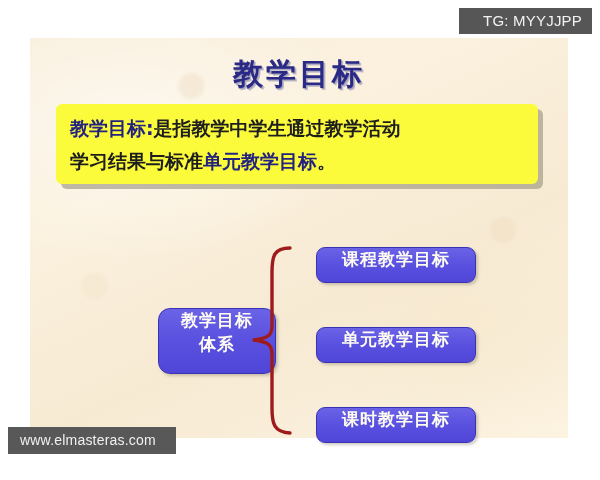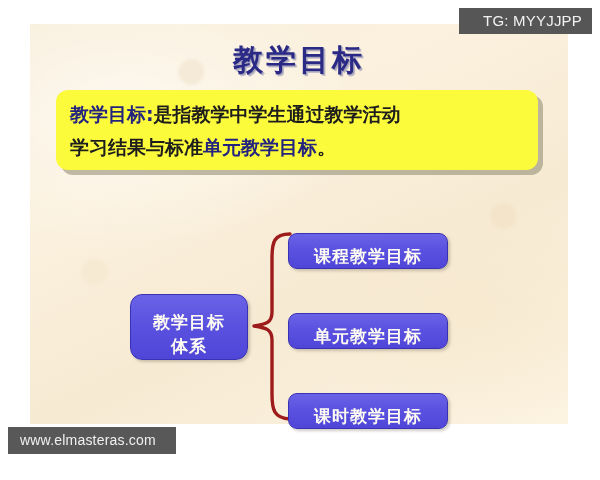--- a/index.html
+++ b/index.html
@@ -16,21 +16,21 @@
     position: relative;
     width: 600px;
     height: 480px;
     background: #ffffff;
   }
 
   
   #slide-canvas {
     position: absolute;
     left: 30px;
-    top: 24px;
+    top: 38px;
     width: 538px;
     height: 400px;
     background:
       radial-gradient(ellipse 70% 55% at 18% 22%, rgba(255,255,255,0.55) 0%, rgba(255,255,255,0) 62%),
       radial-gradient(ellipse 55% 45% at 82% 72%, rgba(246,232,205,0.65) 0%, rgba(246,232,205,0) 65%),
       linear-gradient(155deg, #f8eedb 0%, #fbf1de 30%, #f7ead3 62%, #fcf3e1 100%);
   }
   
   #paper-grain {
     position: absolute;
@@ -59,21 +59,21 @@
   }
 
   
   #definition-callout {
     position: absolute;
     left: 26px;
     top: 66px;
     width: 482px;
     height: 80px;
     background: #fbfb3c;
-    border-radius: 12px;
+    border-radius: 6px;
     box-shadow: 5px 5px 0 rgba(140,135,110,0.55);
     padding: 8px 14px 0 14px;
   }
   .def-line {
     font-family: "DejaVu Sans", "Liberation Sans", sans-serif;
     font-size: 19px;
     font-weight: bold;
     line-height: 33px;
     color: #1d1d1d;
     white-space: nowrap;
@@ -86,25 +86,26 @@
 
   .node-box {
     position: absolute;
     background: linear-gradient(180deg, #6a63e6 0%, #5a51e0 48%, #4f46d8 100%);
     border: 1px solid #3a32b4;
     border-radius: 9px;
     color: #fdfbf2;
     font-family: Liberation Sans, sans-serif;
     font-weight: bold;
     display: flex;
-    align-items: flex-end;
+    align-items: flex-start;
     justify-content: center;
     text-align: center;
     box-shadow: 2px 2px 3px rgba(120,110,90,0.35);
     letter-spacing: 1px;
+    margin-left: 28px;
   }
 
   #root-node {
     left: 100px;
     top: 270px;
     width: 118px;
     height: 66px;
     font-size: 17px;
     line-height: 24px;
     border-radius: 12px;

